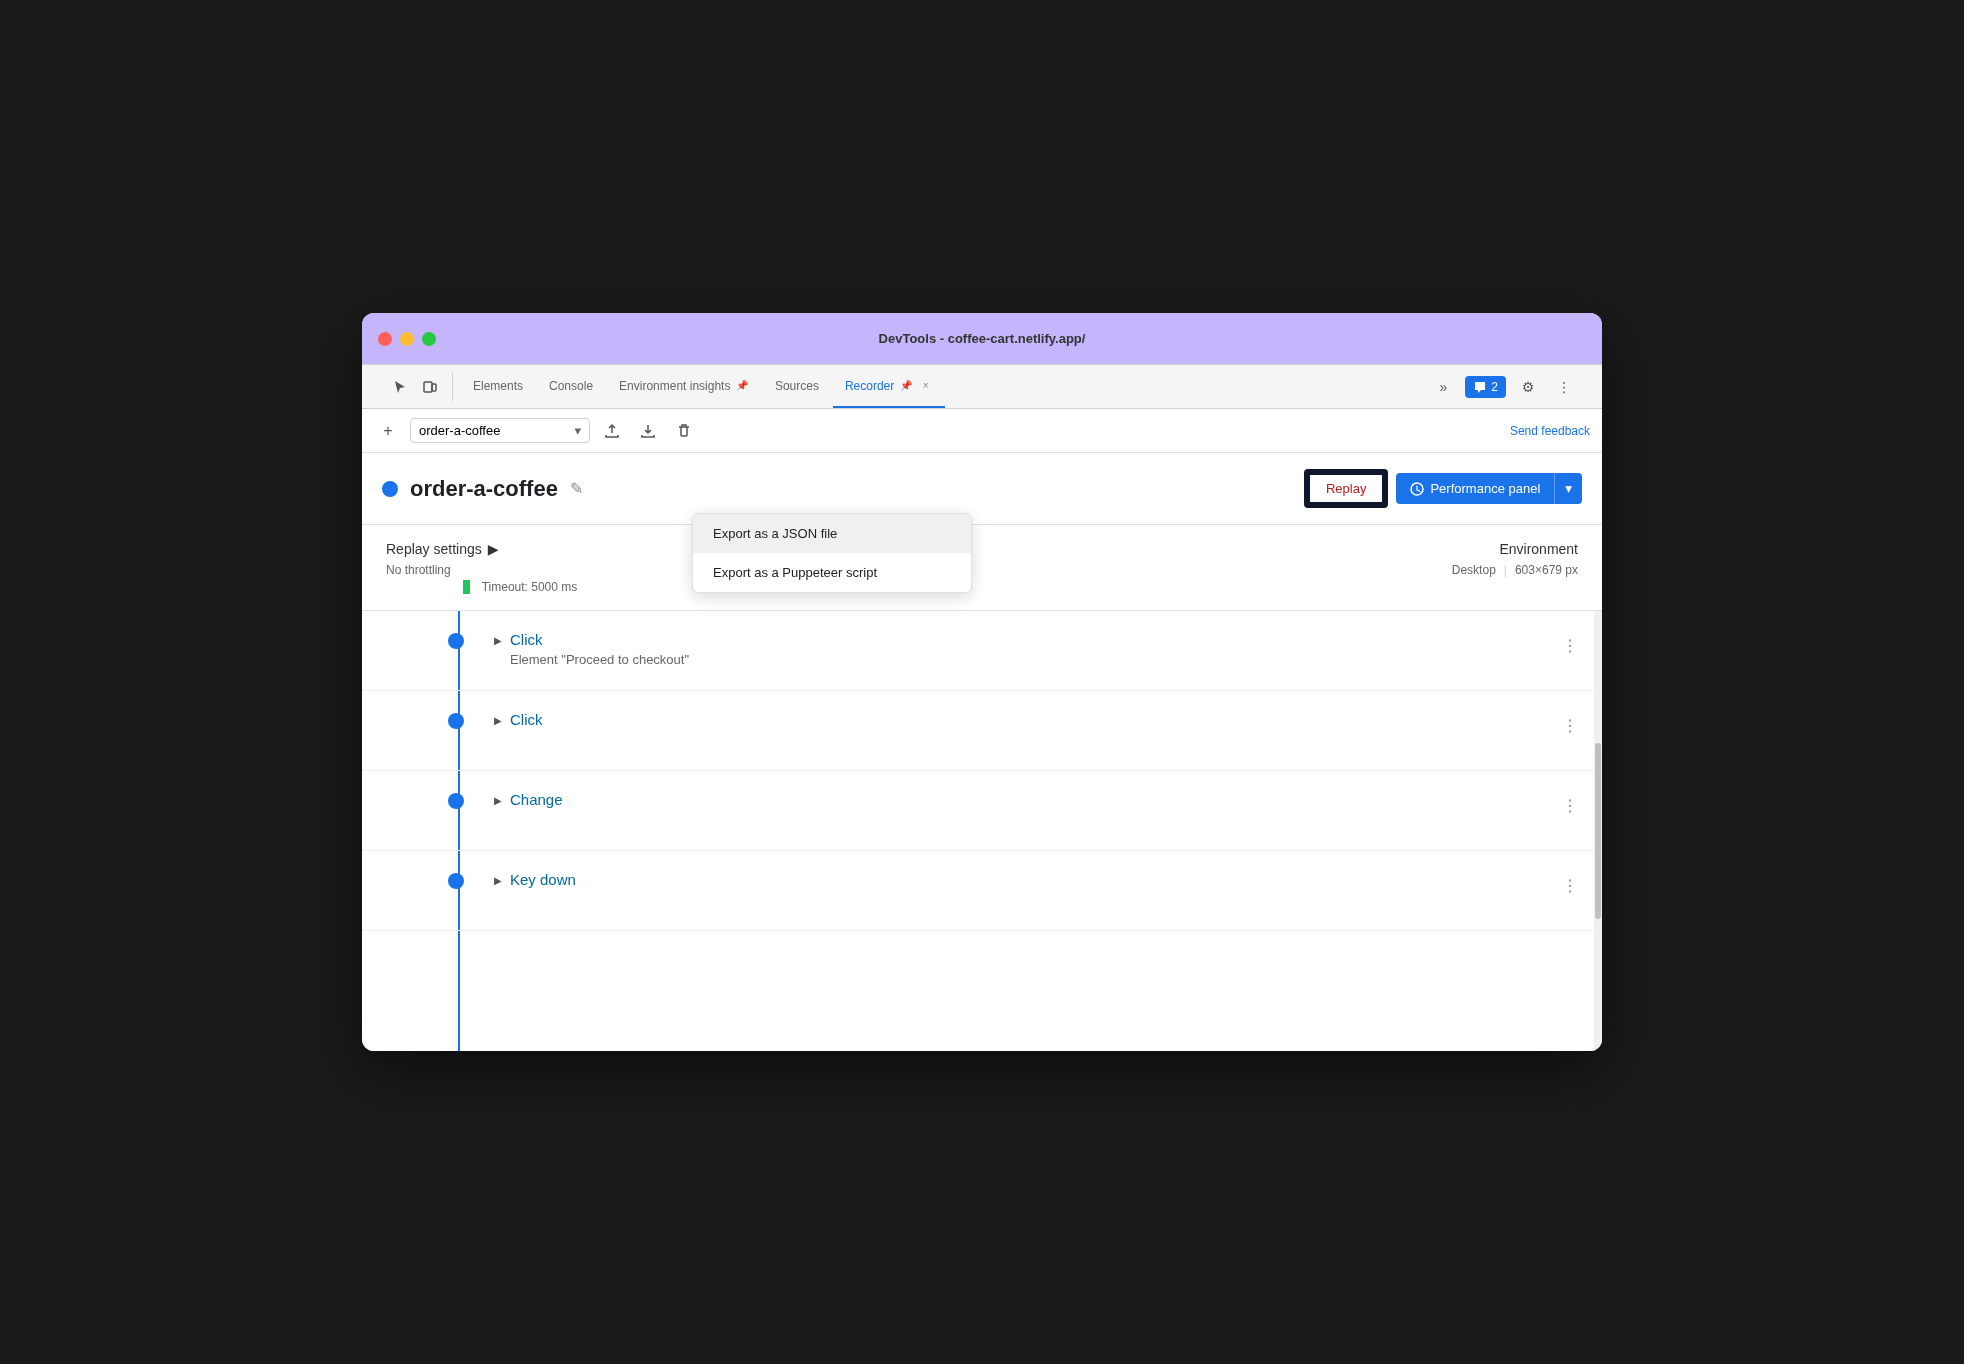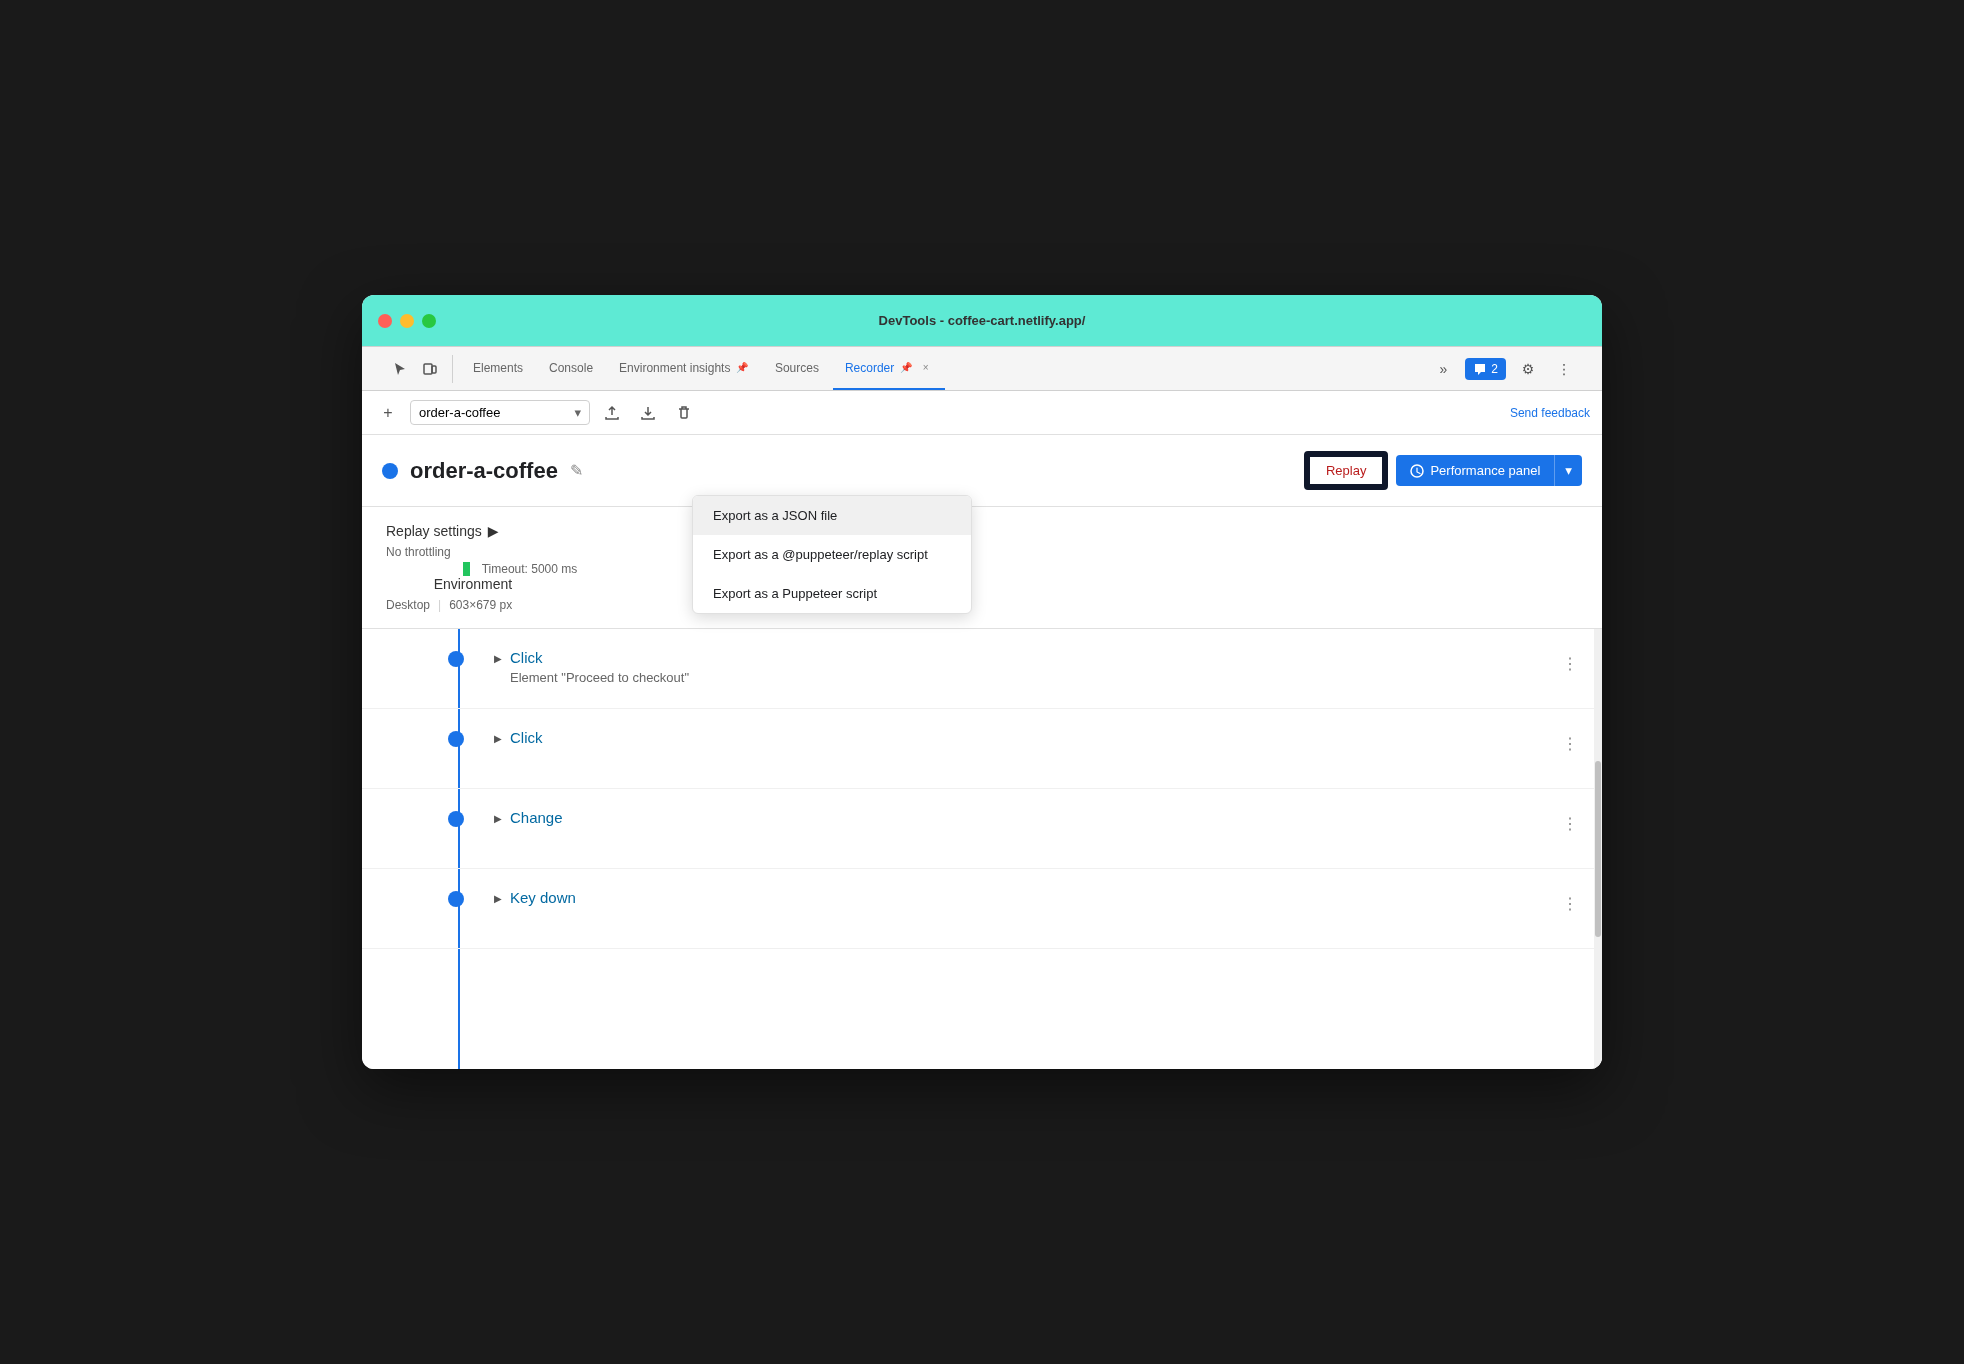--- a/index.html
+++ b/index.html
@@ -12,21 +12,21 @@
       font-family: -apple-system, BlinkMacSystemFont, 'Segoe UI', sans-serif;
     }
     .window {
       width: 1240px;
       background: #ffffff;
       border-radius: 12px;
       overflow: hidden;
       box-shadow: 0 20px 60px rgba(0,0,0,0.5);
     }
     .title-bar {
-      background: #5eead4;
+      background: #c4b5fd;
       height: 52px;
       display: flex;
       align-items: center;
       justify-content: center;
       position: relative;
       border-bottom: 1px solid #d0d0d0;
     }
     .traffic-lights {
       position: absolute;
       left: 16px;
@@ -247,21 +247,20 @@
     }
     .performance-panel-group {
       display: flex;
     }
     .settings-area {
       padding: 16px 24px;
       border-bottom: 1px solid #e0e0e0;
       display: flex;
       justify-content: space-between;
       align-items: flex-start;
-      flex-direction: column;
     }
     .settings-left { }
     .replay-settings-title {
       font-size: 14px;
       font-weight: 500;
       color: #333;
       display: flex;
       align-items: center;
       gap: 6px;
       cursor: pointer;
@@ -535,23 +534,20 @@
           <span>▾</span>
         </button>
       </div>
     </div>
 
     <div class="dropdown-menu">
       <div class="dropdown-item active">
         <span>Export as a JSON file</span>
       </div>
       <div class="dropdown-item">
-        <span>Export as a @puppeteer/replay script</span>
-      </div>
-      <div class="dropdown-item">
         <span>Export as a Puppeteer script</span>
       </div>
     </div>
   </div>
 
   <div class="settings-area">
     <div class="settings-left">
       <div class="replay-settings-title">
         <span>Replay settings</span>
         <span>▶</span>

